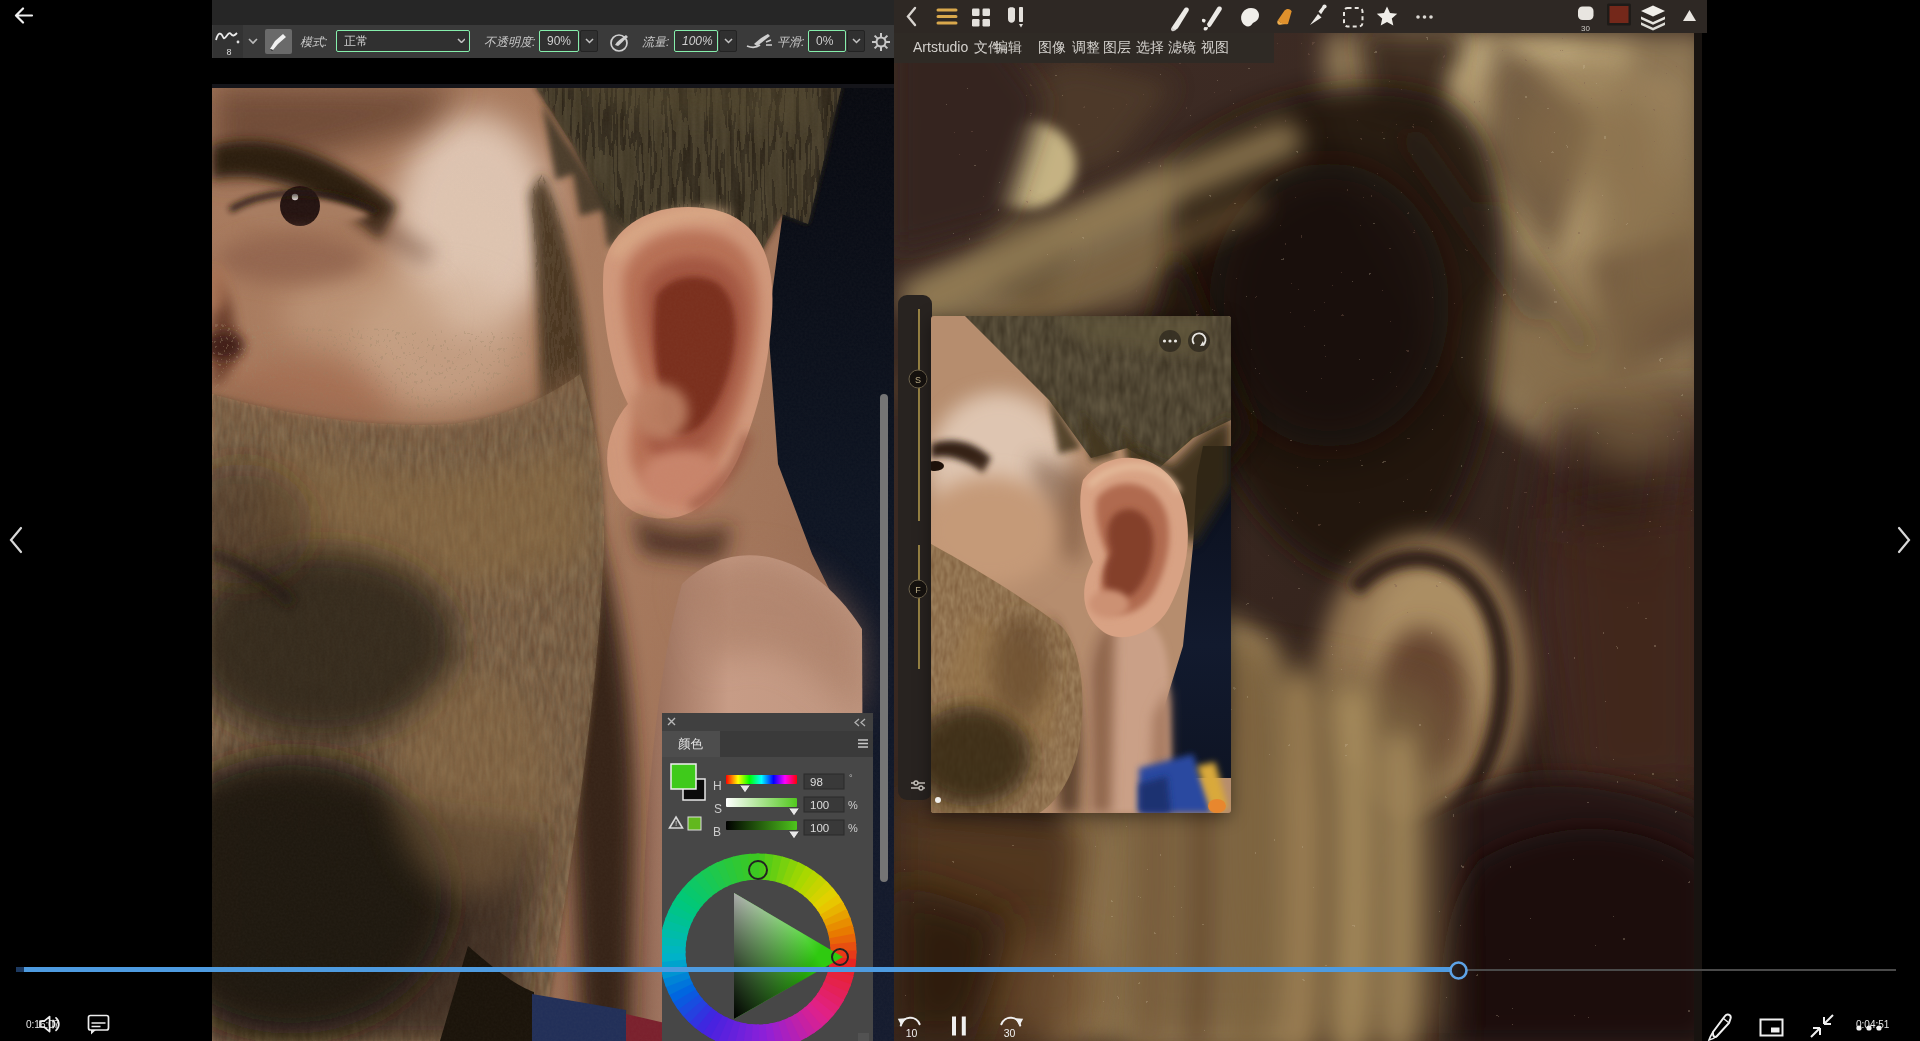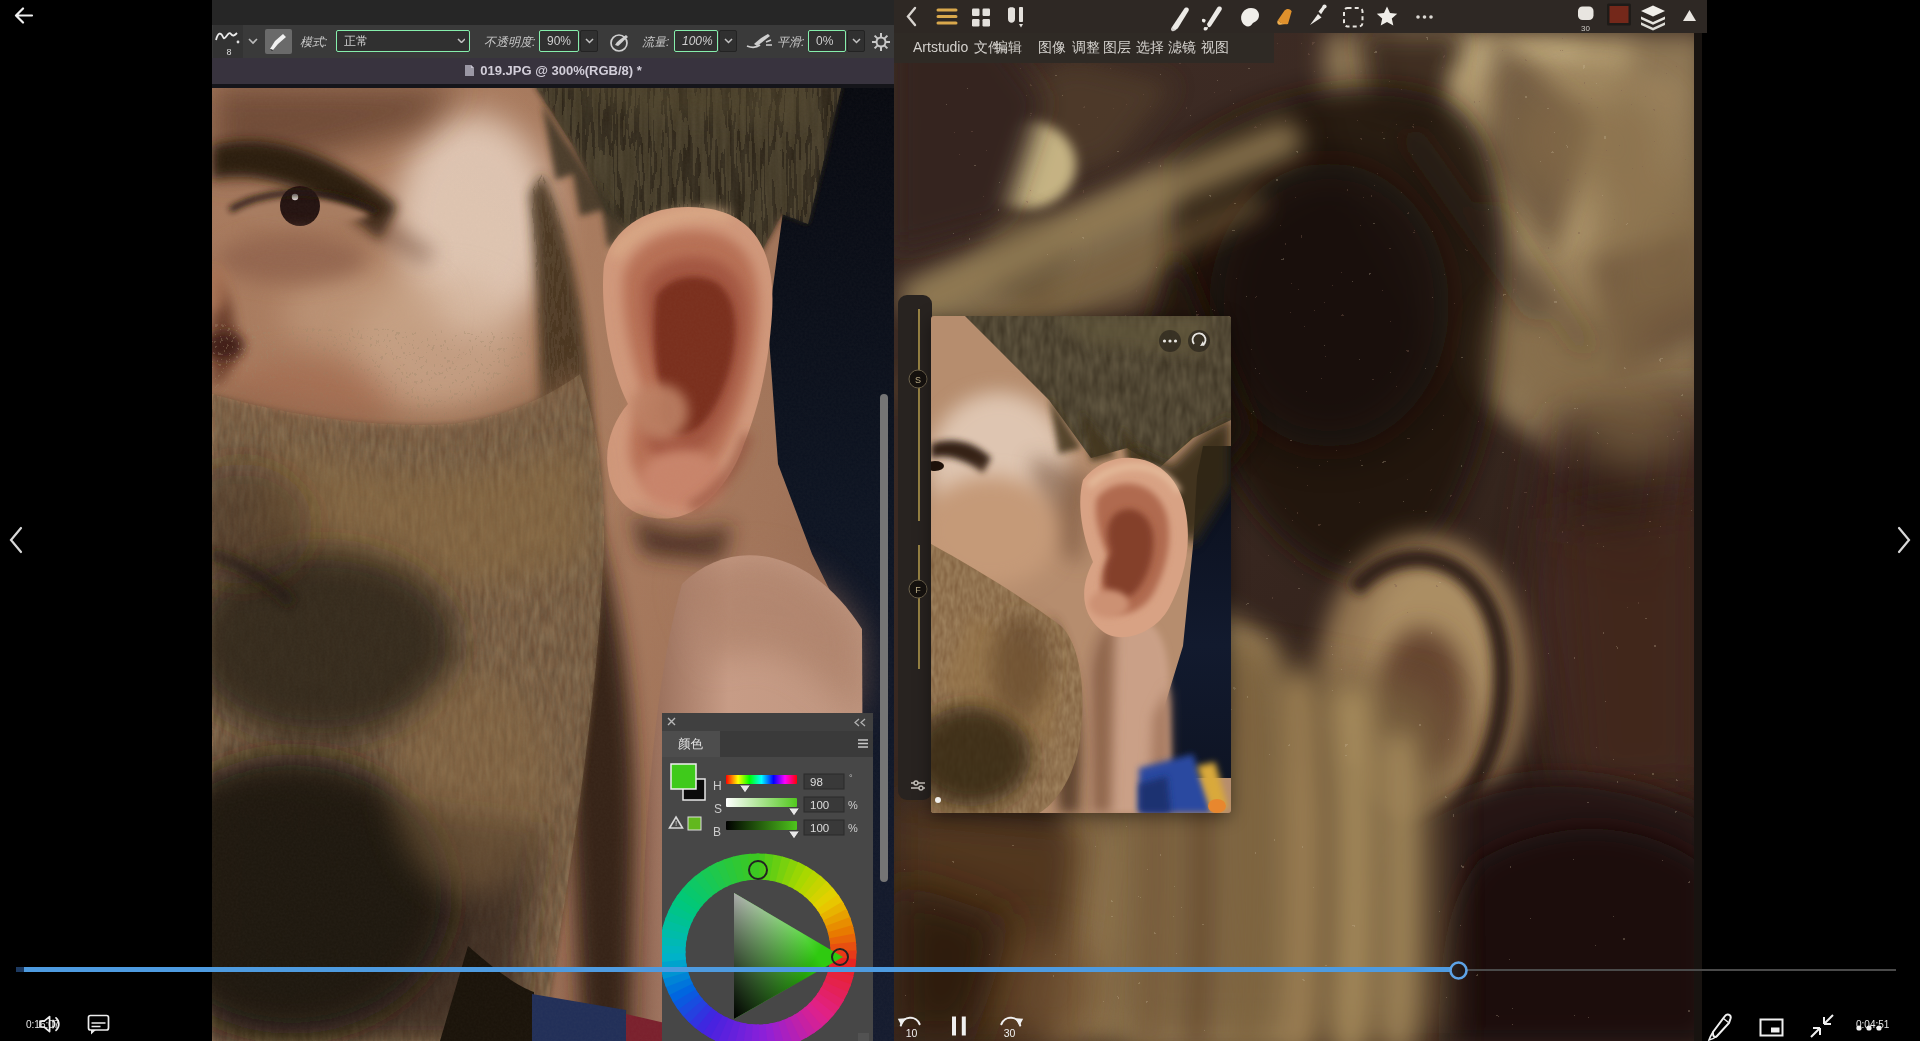--- a/index.html
+++ b/index.html
@@ -92,24 +92,20 @@
     <div class="chevbox" style="left:635px;"><svg style="margin:7px 0 0 4px" width="9" height="6">
           <path d="M1 1 L4.5 4.5 L8 1" stroke="#c2c2c2" stroke-width="1.5" fill="none"></path>
         </svg></div>
     <svg class="abs" style="left:658px;top:6px" width="22" height="22">
         <g fill="none" stroke="#c8c8c8" stroke-width="2">
           <circle cx="11" cy="11" r="4.5"></circle>
           <path d="M11 2 v4 M11 16 v4 M2 11 h4 M16 11 h4 M4.6 4.6 l2.8 2.8 M14.6 14.6 l2.8 2.8 M17.4 4.6 l-2.8 2.8 M7.4 14.6 l-2.8 2.8"></path>
         </g>
       </svg>
   </div>
-  <div id="ps-title"><svg style="vertical-align:-2px;margin-right:5px" width="11" height="13">
-        <path d="M1 1 h6 l3 3 v8 h-9 Z" fill="#9a97a4"></path>
-        <path d="M7 1 l3 3 h-3 Z" fill="#c5c2cf"></path>
-      </svg>019.JPG @ 300%(RGB/8) *</div>
   <div id="ps-canvas">
   <svg width="682" height="957" viewBox="0 0 682 957">
     <defs>
       <radialGradient id="sking" cx="30%" cy="30%" r="90%">
         <stop offset="0%" stop-color="#b08264"></stop>
         <stop offset="60%" stop-color="#a27459"></stop>
         <stop offset="100%" stop-color="#8c614b"></stop>
       </radialGradient>
       <linearGradient id="navy" x1="0" y1="0" x2="0" y2="1">
         <stop offset="0%" stop-color="#06080f"></stop>

